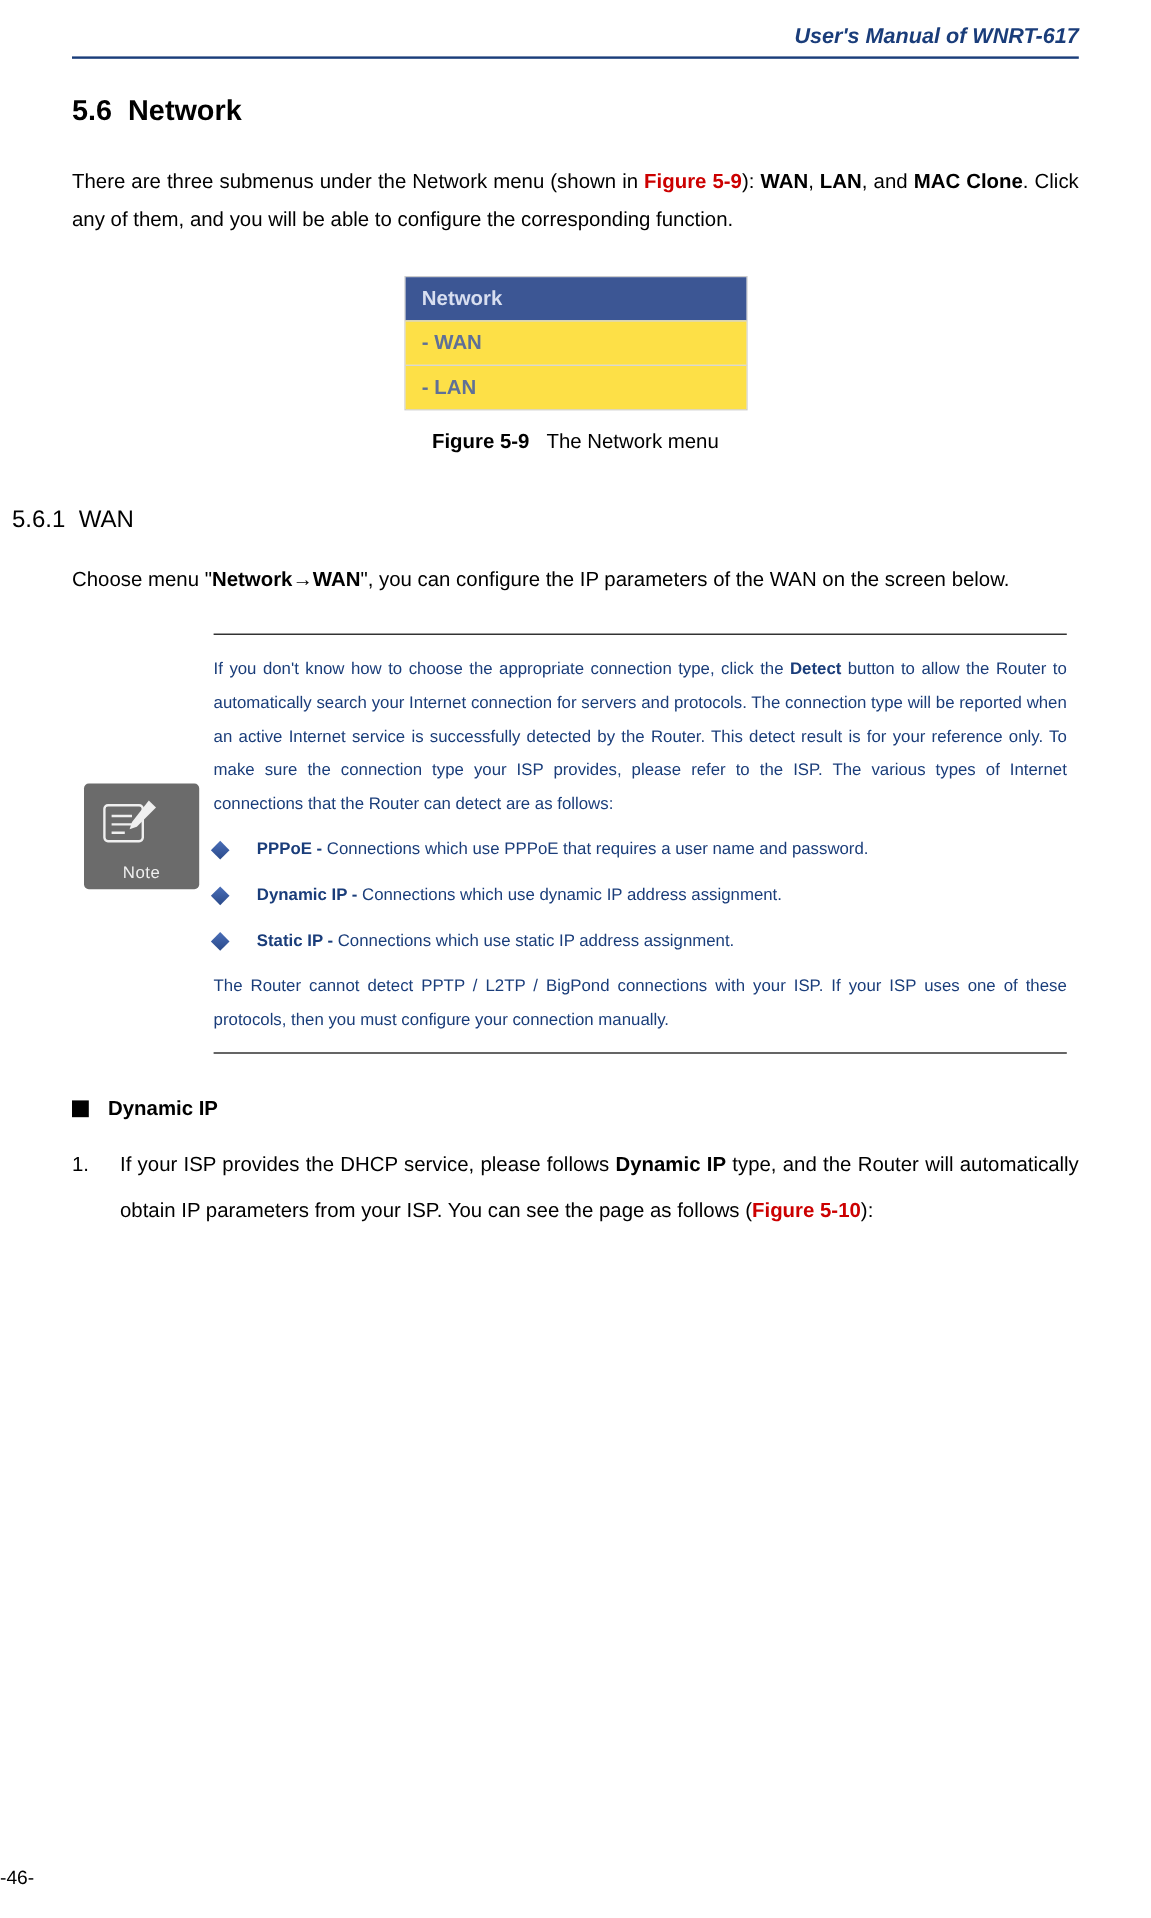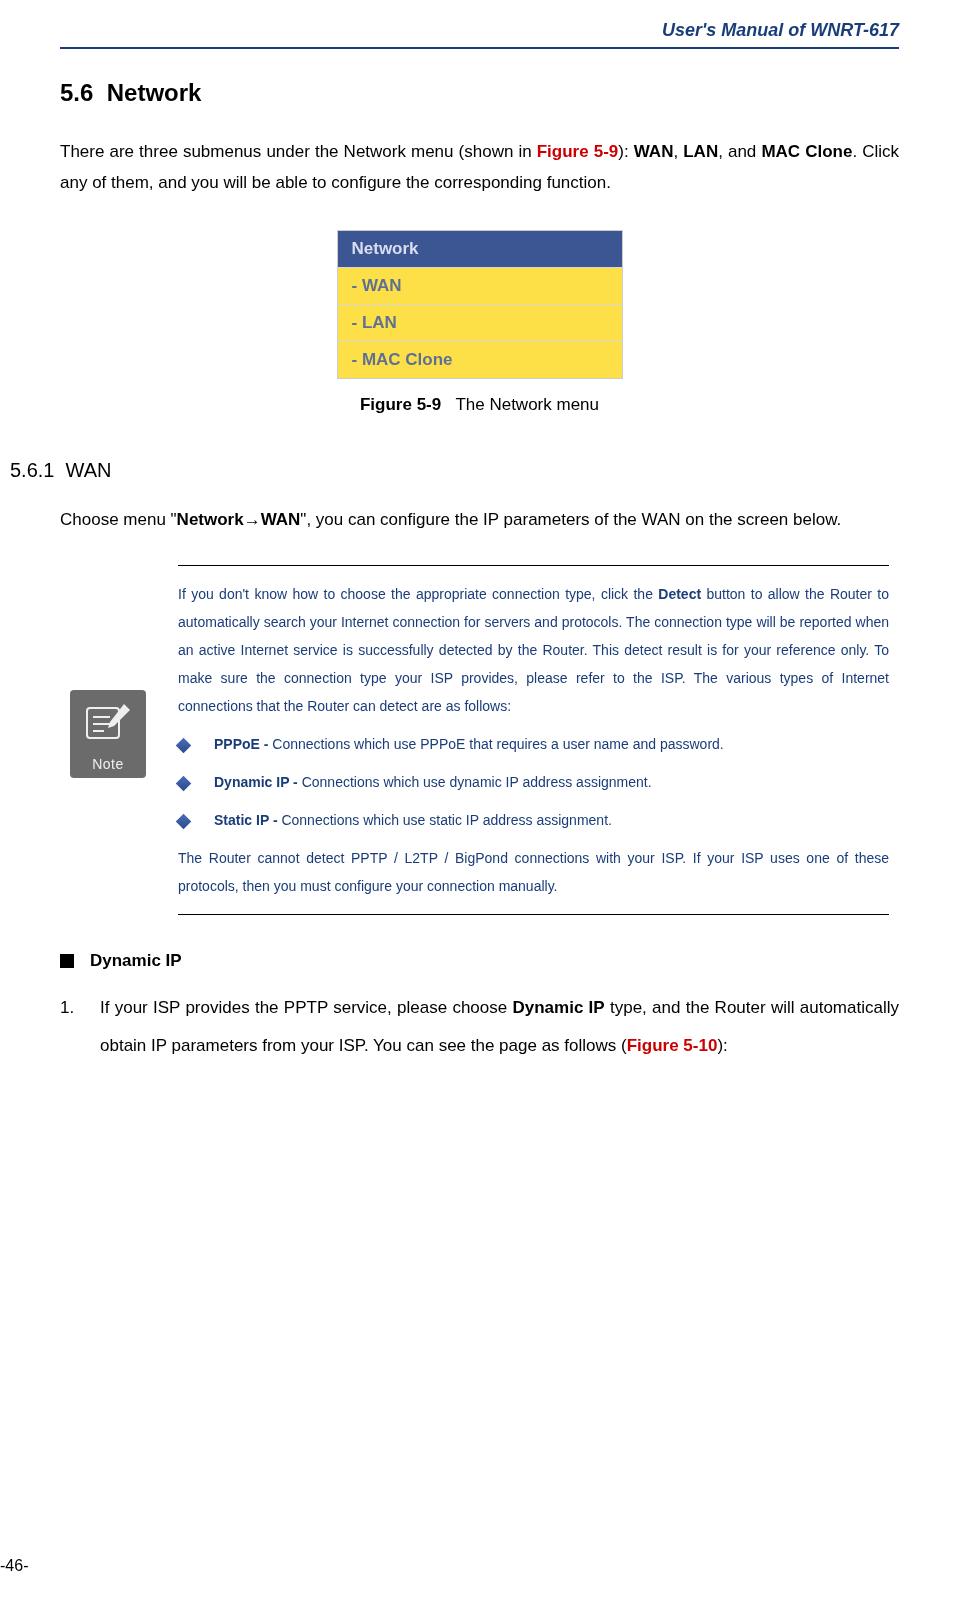--- a/index.html
+++ b/index.html
@@ -101,21 +101,21 @@
       align-items: flex-start;
       gap: 18px;
       padding: 14px 0 14px 0;
     }
     .note-icon {
       width: 90px;
       flex: 0 0 90px;
       margin-top: 110px;
     }
     .note-icon-box {
-      width: 76px;
+      width: 96px;
       height: 88px;
       background: #6b6b6b;
       border-radius: 4px;
       color: #efefef;
       display: flex;
       flex-direction: column;
       align-items: center;
       justify-content: flex-end;
       padding-bottom: 6px;
       position: relative;
@@ -212,21 +212,20 @@
 
 <p class="intro-para">
   <span>There are three submenus under the Network menu (shown in </span><span class="ref-link">Figure 5-9</span><span>): </span><span class="bold">WAN</span><span>, </span><span class="bold">LAN</span><span>, and </span><span class="bold">MAC Clone</span><span>. Click any of them, and you will be able to configure the corresponding function.</span>
 </p>
 
 <div class="menu-figure-wrap">
   <div class="menu-box">
     <div class="menu-head">Network</div>
     <div class="menu-item">- WAN</div>
     <div class="menu-item">- LAN</div>
-    <div class="menu-item">- MAC Clone</div>
   </div>
   <div class="caption">
     <b>Figure 5-9</b>&nbsp;&nbsp;&nbsp;<span>The Network menu</span>
   </div>
 </div>
 
 <h3 class="sub-h3">
   <span>5.6.1</span>&nbsp;&nbsp;<span>WAN</span>
 </h3>
 
@@ -267,17 +266,17 @@
       <p>The Router cannot detect PPTP / L2TP / BigPond connections with your ISP. If your ISP uses one of these protocols, then you must configure your connection manually.</p>
     </div>
   </div>
   <hr class="note-rule">
 </div>
 
 <div class="sq-head">Dynamic IP</div>
 
 <ol class="ol">
   <li>
-    <span>If your ISP provides the PPTP service, please choose </span><span class="bold">Dynamic IP</span><span> type, and the Router will automatically obtain IP parameters from your ISP. You can see the page as follows (</span><span class="ref-link">Figure 5-10</span><span>):</span>
+    <span>If your ISP provides the DHCP service, please follows </span><span class="bold">Dynamic IP</span><span> type, and the Router will automatically obtain IP parameters from your ISP. You can see the page as follows (</span><span class="ref-link">Figure 5-10</span><span>):</span>
   </li>
 </ol>
 
 <div class="page-footer">-46-</div>
 
 </body></html>

